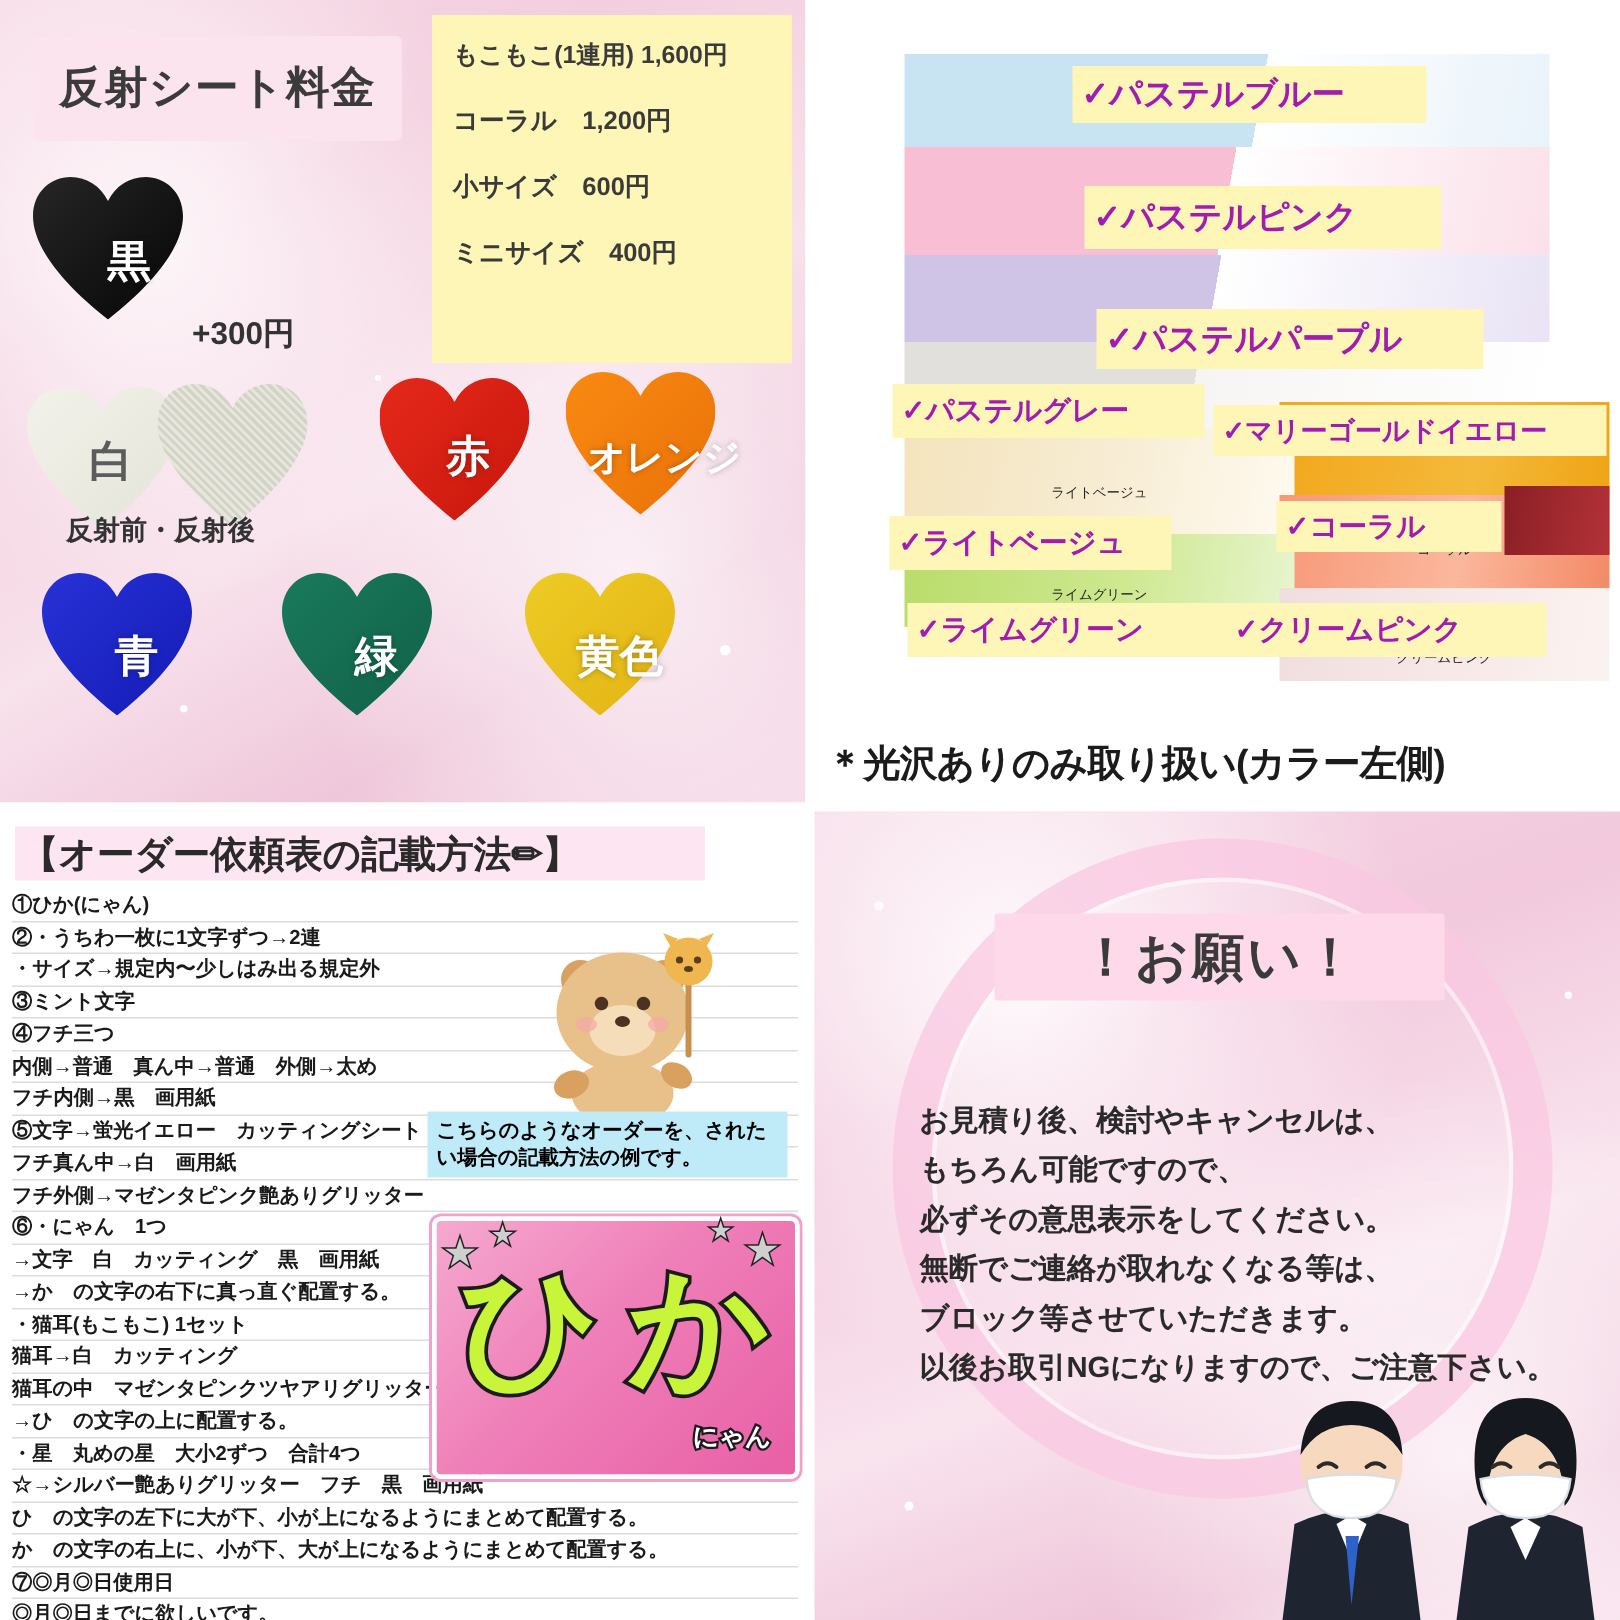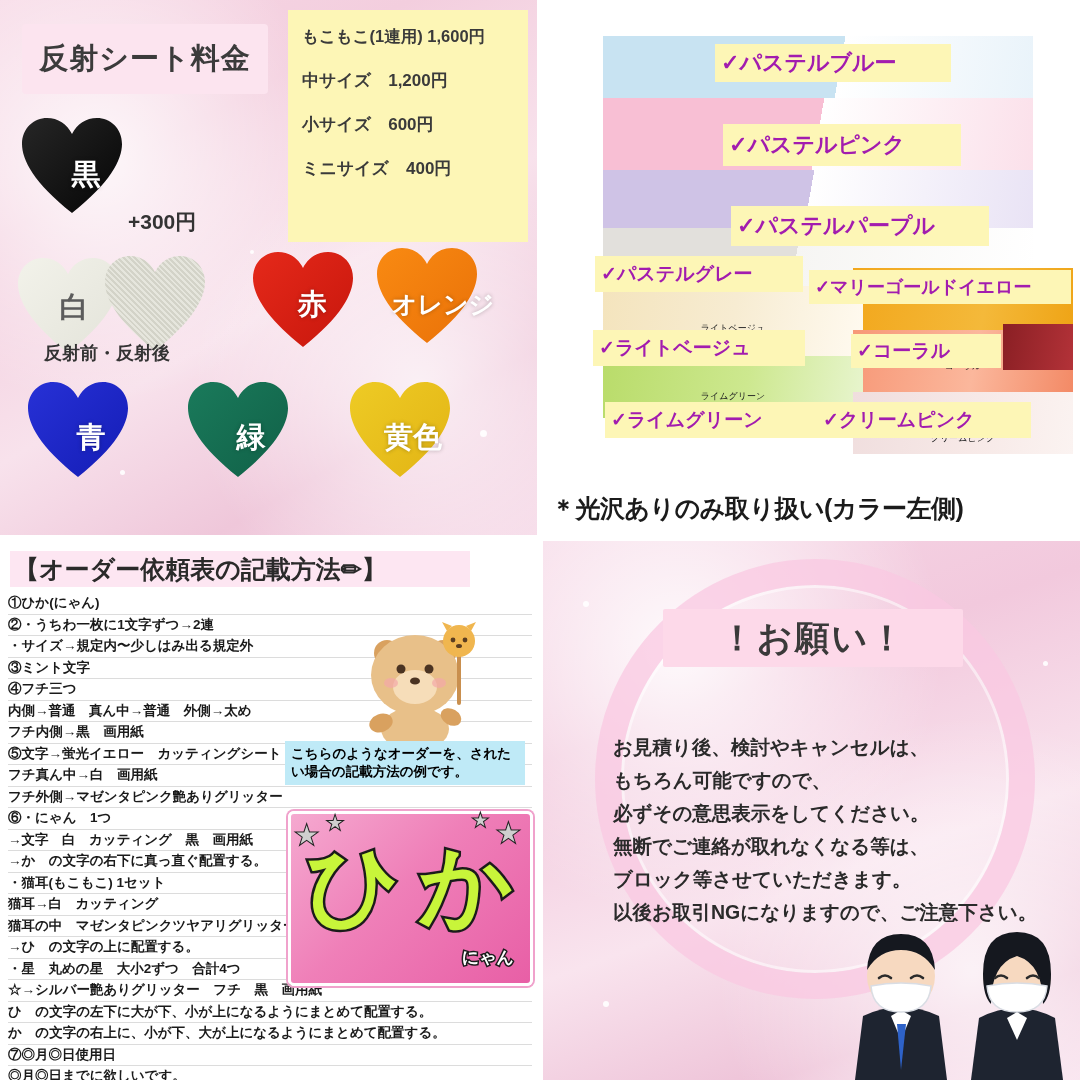--- a/index.html
+++ b/index.html
@@ -202,21 +202,21 @@
     <div class="sparkle" style="left:480px;top:430px;width:7px;height:7px;"></div>
     <div class="sparkle" style="left:120px;top:470px;width:5px;height:5px;"></div>
     <div class="sparkle" style="left:250px;top:250px;width:4px;height:4px;"></div>
 
     <div class="title-box">
       <span>反射シート料金</span>
     </div>
 
     <div class="price-box">
       <div>もこもこ(1連用) 1,600円</div>
-      <div>中サイズ　1,200円</div>
+      <div>コーラル　1,200円</div>
       <div>小サイズ　600円</div>
       <div>ミニサイズ　400円</div>
     </div>
 
     <div class="heart" style="left:22px;top:118px;width:128px;height:120px;">
       <div class="shape" style="background:linear-gradient(135deg,#262626,#0d0d0d 60%,#2e2e2e);"></div>
       <div class="lbl">黒</div>
     </div>
     <div class="plus300">+300円</div>
 
@@ -287,21 +287,21 @@
     </div>
     <div class="tag" style="left:188px;top:206px;width:258px;height:40px;">
       <span>✓パステルパープル</span>
     </div>
     <div class="tag sm" style="left:52px;top:256px;width:208px;height:36px;">
       <span>✓パステルグレー</span>
     </div>
     <div class="tag sm" style="left:266px;top:270px;width:262px;height:34px;font-size:18px;">
       <span>✓マリーゴールドイエロー</span>
     </div>
-    <div class="tag sm" style="left:50px;top:330px;width:212px;height:36px;">
+    <div class="tag sm" style="left:50px;top:344px;width:188px;height:36px;">
       <span>✓ライトベージュ</span>
     </div>
     <div class="tag sm" style="left:308px;top:334px;width:150px;height:34px;">
       <span>✓コーラル</span>
     </div>
     <div class="tag sm" style="left:62px;top:402px;width:222px;height:36px;">
       <span>✓ライムグリーン</span>
     </div>
     <div class="tag sm" style="left:274px;top:402px;width:214px;height:36px;">
       <span>✓クリームピンク</span>

